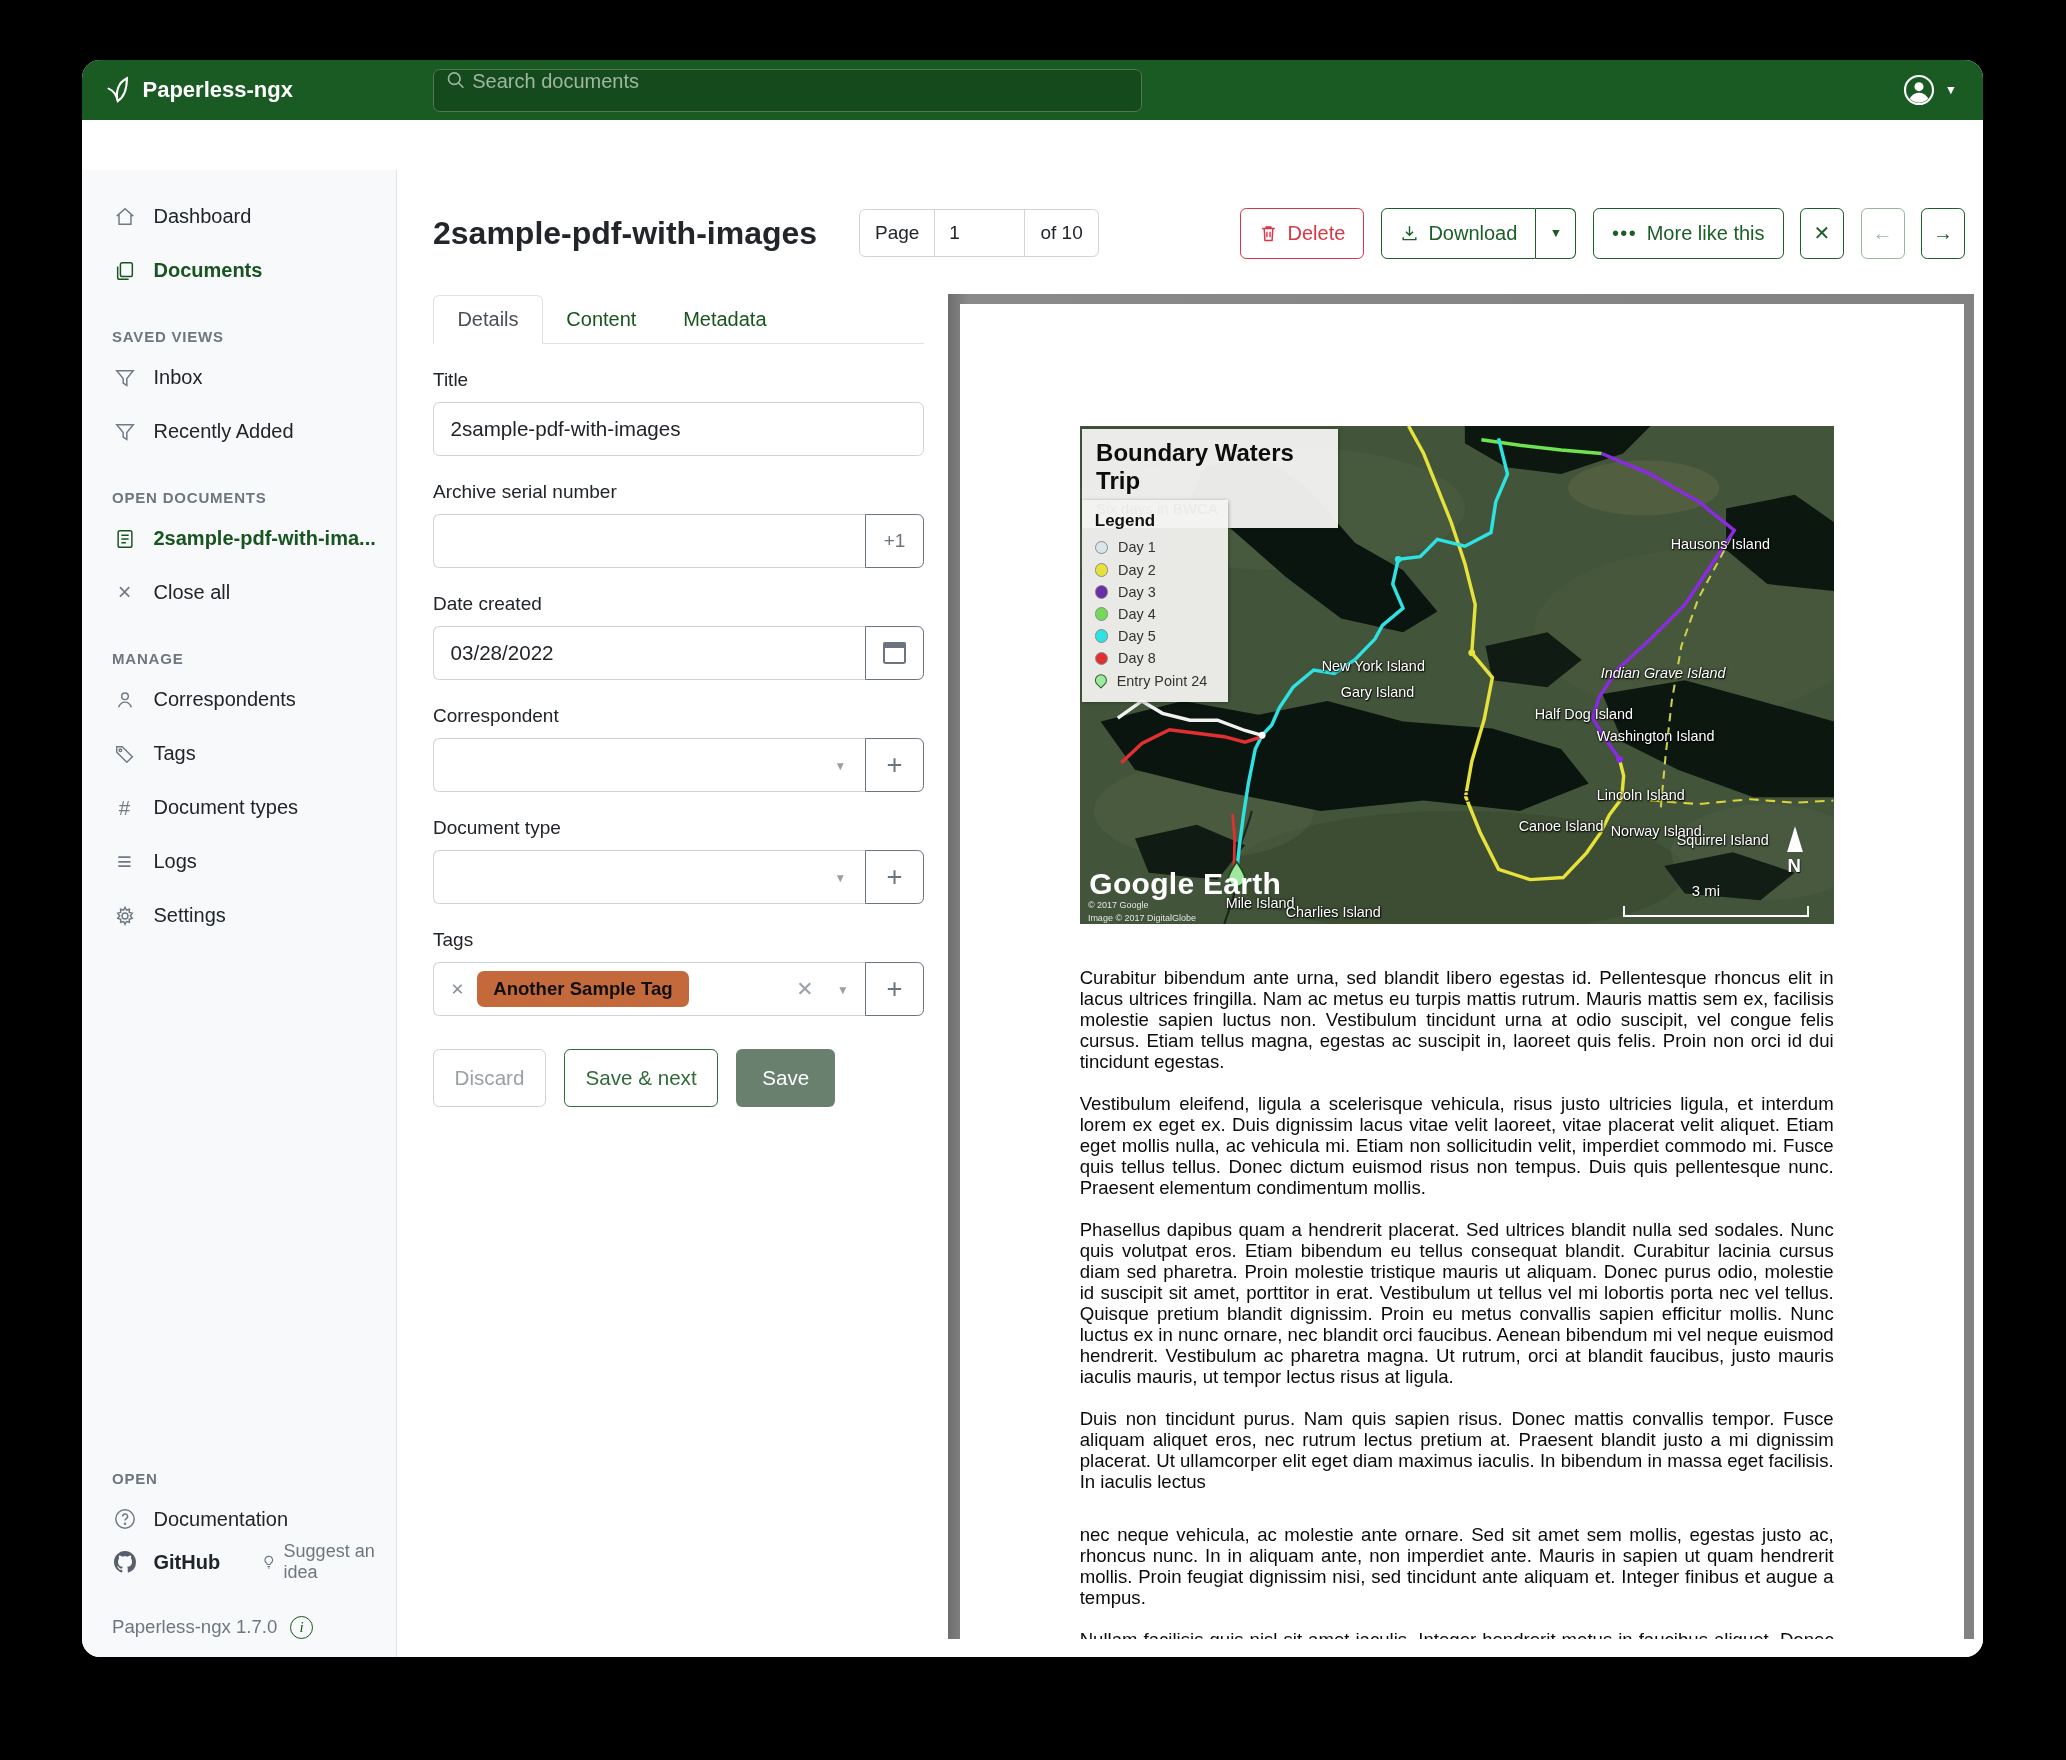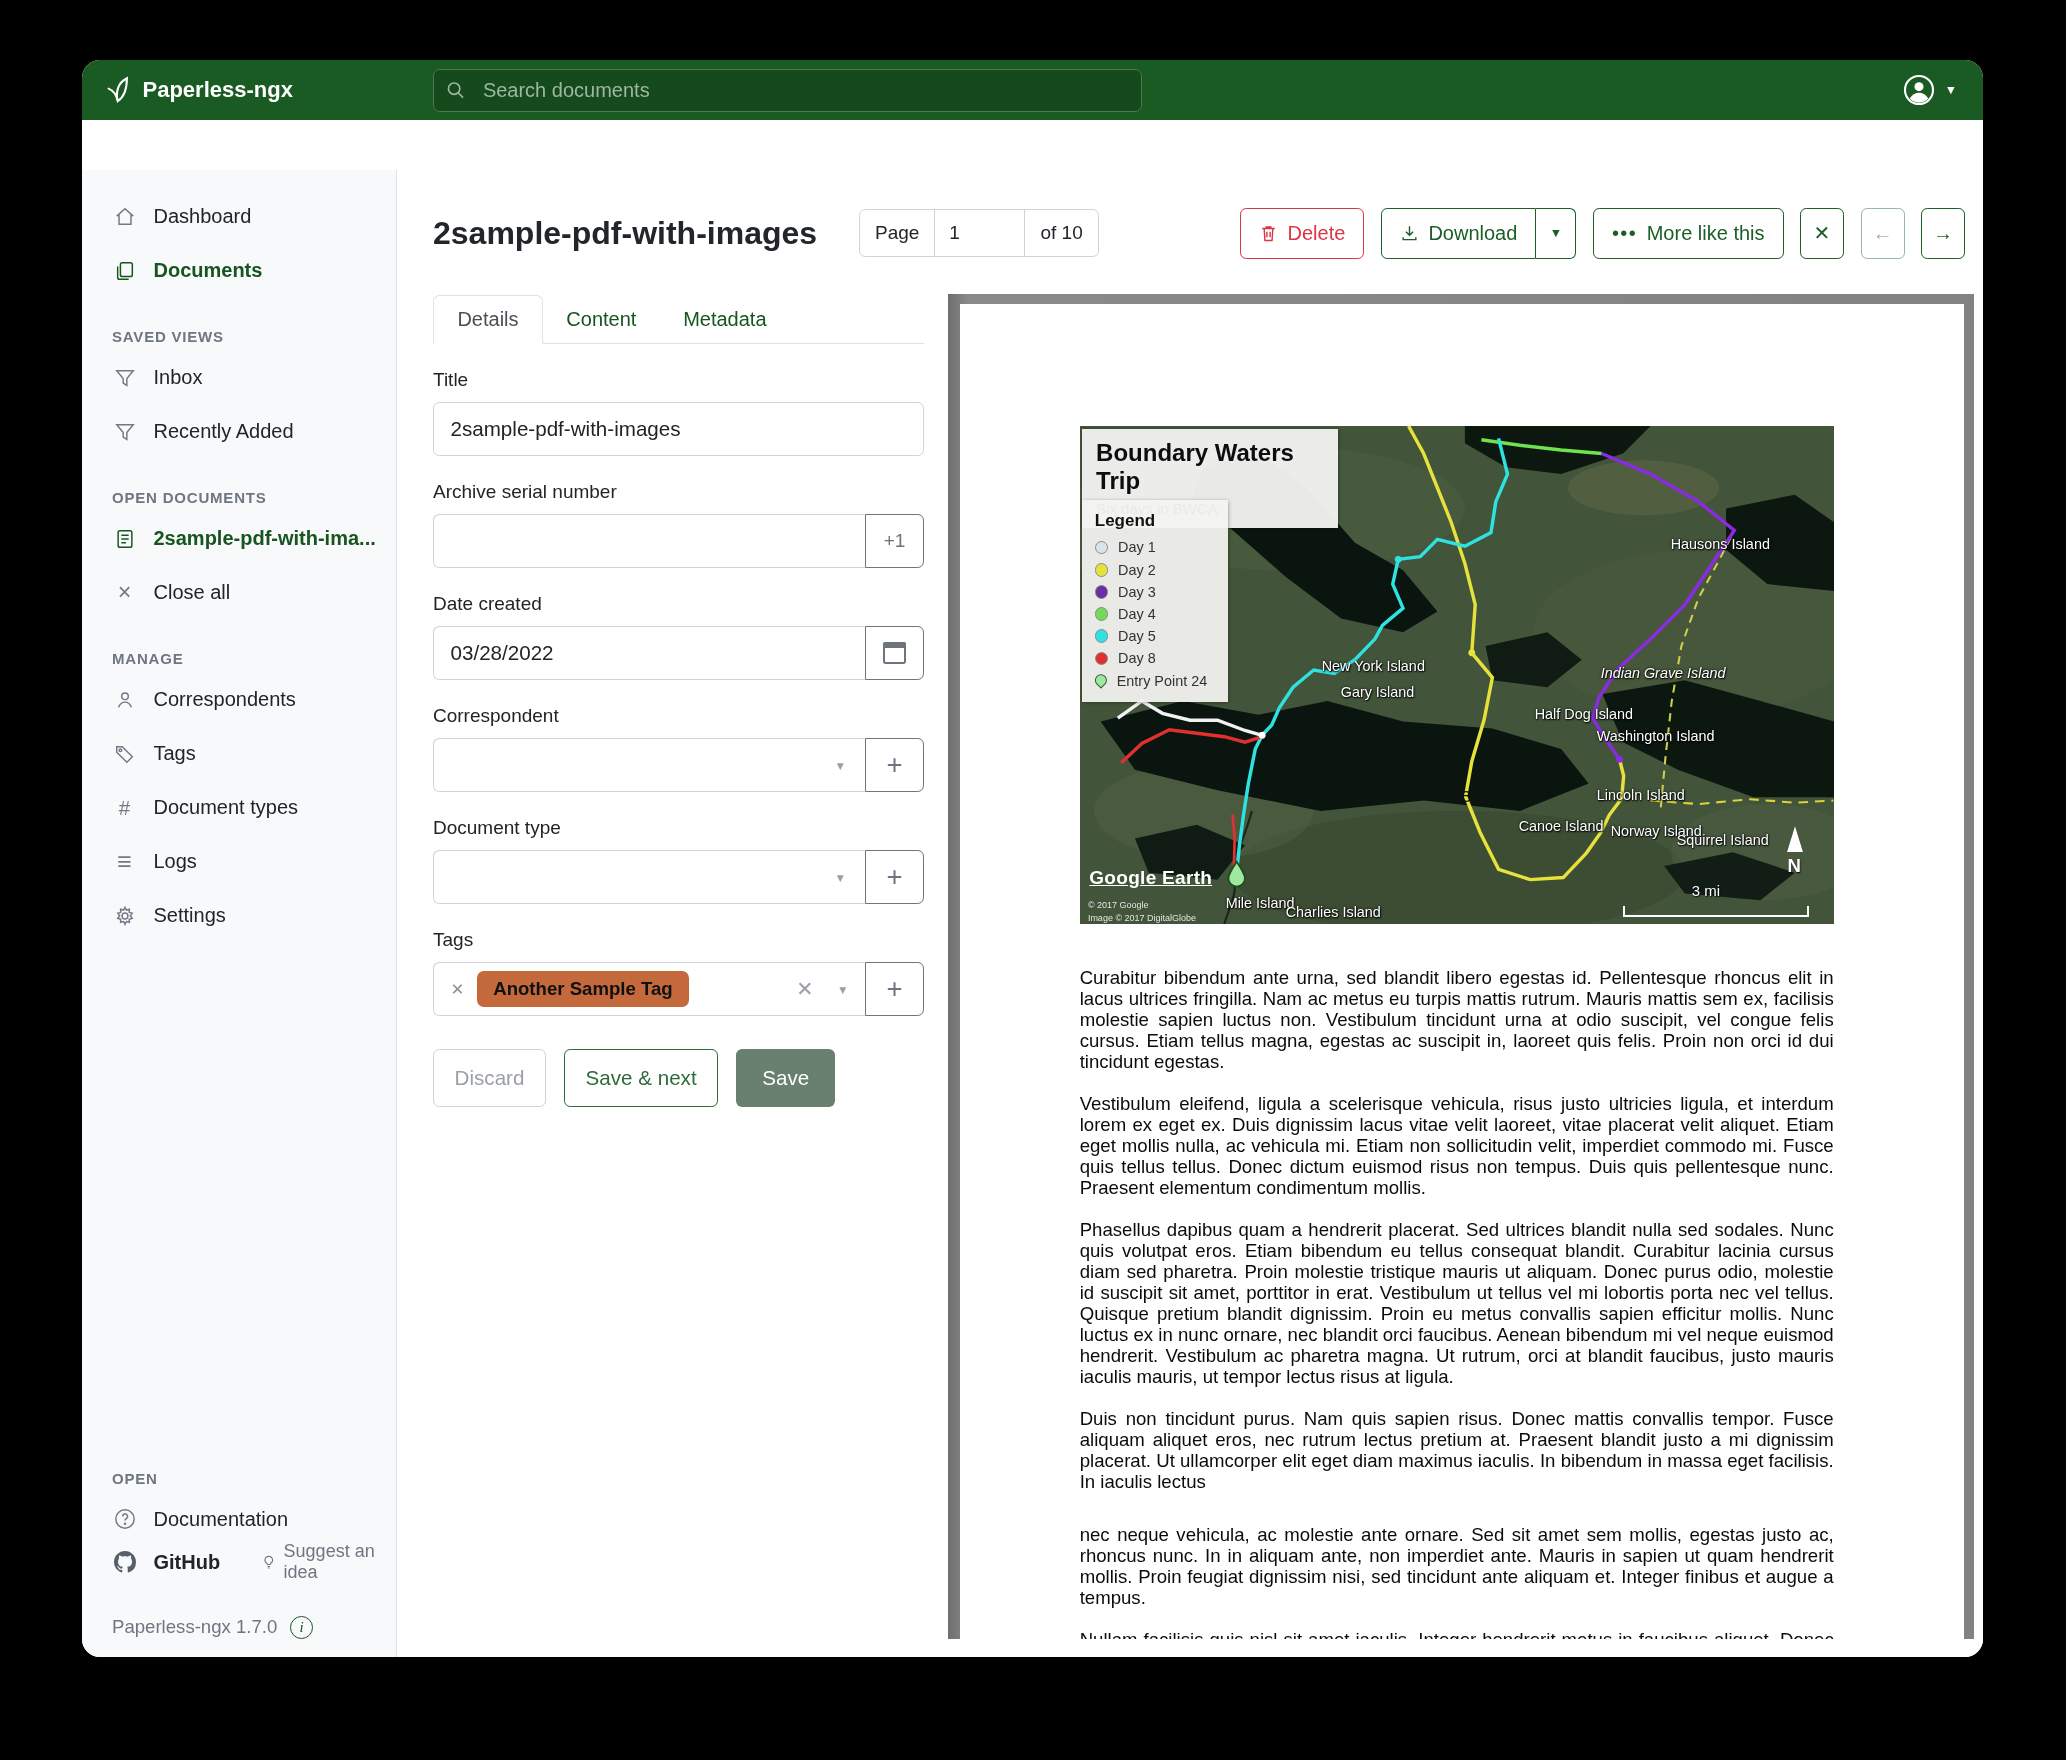--- a/index.html
+++ b/index.html
@@ -14,21 +14,21 @@
   .traffic { display:flex; gap:13.7px; margin-left:20.6px; }
   .traffic span { width:18px; height:18px; border-radius:50%; display:block; }
   .tl-red{ background:#ff5f57; } .tl-yellow{ background:#febc2e; } .tl-green{ background:#28c840; }
   .win-title { position:absolute; left:0; right:0; text-align:center; color:#b9babc; font-size:18.6px; font-weight:700; }
 
   
   .navbar { height:60px; background:#1a5a23; display:flex; align-items:center; position:relative; }
   .brand { display:flex; align-items:center; gap:11px; margin-left:22px; color:#fff; font-size:22px; font-weight:700; }
   .brand svg { width:27.5px; height:27.5px; }
   .nav-search { position:absolute; left:351px; width:709px; height:43px; background:#154a1d;
-    border:1.4px solid #52784f; border-radius:6.9px; display:flex; align-items:center; padding:0 12.4px; gap:17px; }
+    border:1.4px solid #52784f; border-radius:6.9px; display:flex; align-items:flex-start; padding:0 12.4px; gap:6px; }
   .nav-search input { background:transparent; border:none; outline:none; color:#cfe0cf; font-size:20px; width:100%;
     font-family:"Liberation Sans",sans-serif; }
   .nav-search input::placeholder { color:#9db7a0; }
   .nav-user { position:absolute; right:26px; display:flex; align-items:center; gap:9.6px; color:#fff; }
   .nav-user .caret { font-size:12.4px; color:#fff; }
 
   
   .content { position:absolute; top:110px; bottom:0; left:0; right:0; display:flex; }
   .sidebar { width:315px; background:#f8f9fa; border-right:1.4px solid #dee2e6; position:relative; font-size:20px; color:#212529; }
   .main { flex:1; position:relative; background:#fff; overflow:hidden; }
@@ -115,21 +115,21 @@
   .map-titlebox { position:absolute; left:2.7px; top:2.7px; width:256px; background:rgba(243,243,241,.96);
     padding:9.6px 13.7px 11px 13.7px; box-shadow:1.4px 1.4px 4.1px rgba(0,0,0,.4); }
   .map-titlebox .t { font-size:24px; font-weight:700; color:#0d0d0d; }
   .map-titlebox .s { font-size:15px; color:#4a4a4a; margin-top:5.5px; }
   .legend { position:absolute; left:2.7px; top:74px; width:146px; background:rgba(243,243,241,.94);
     padding:11px 12.4px 13.7px 12.4px; box-shadow:1.4px 1.4px 4.1px rgba(0,0,0,.4); }
   .legend .lt { font-size:17px; font-weight:700; color:#111; margin-bottom:8.2px; }
   .lrow { display:flex; align-items:center; gap:9.6px; margin-top:6.2px; color:#333; font-size:14.4px; }
   .ldot { width:13.7px; height:13.7px; border-radius:50%; border:1.4px solid #8b8b8b; flex:none; }
   .lpin { width:12.4px; height:12.4px; border:1.4px solid #2c5d2c; border-radius:50% 50% 50% 0; transform:rotate(-45deg); flex:none; }
-  .map-credit { position:absolute; left:9.6px; top:441px; color:#fff; font-size:19px; font-weight:600; letter-spacing:0.3px;text-decoration:underline; }
+  .map-credit { position:absolute; left:9.6px; top:441px; color:#fff; font-size:30px; font-weight:600; letter-spacing:0.3px; }
   .map-copy { position:absolute; color:#e4e4e4; font-size:9px; }
   .scalebar { position:absolute; left:543px; top:480px; width:186px; height:11px;
     border-left:2.1px solid #fff; border-right:2.1px solid #fff; border-bottom:2.1px solid #fff; }
   .scale-label { position:absolute; left:612px; top:456px; color:#fff; font-size:15px; text-shadow:0.7px 0.7px 1.4px #000; }
   .north { position:absolute; left:707px; top:400px; color:#fff; }
   .north .arr { width:0; height:0; border-left:8.2px solid transparent; border-right:8.2px solid transparent;
     border-bottom:26px solid #fff; filter:drop-shadow(0.7px 0.7px 0.7px #000); }
   .north .n { font-size:18.6px; font-weight:700; margin-top:2.7px; margin-left:0.7px; text-shadow:0.7px 0.7px 1.4px #000; }
 
   .pdf-text { margin-top:43px; width:754px; font-size:18.6px; line-height:21px; color:#0b0b0b;

